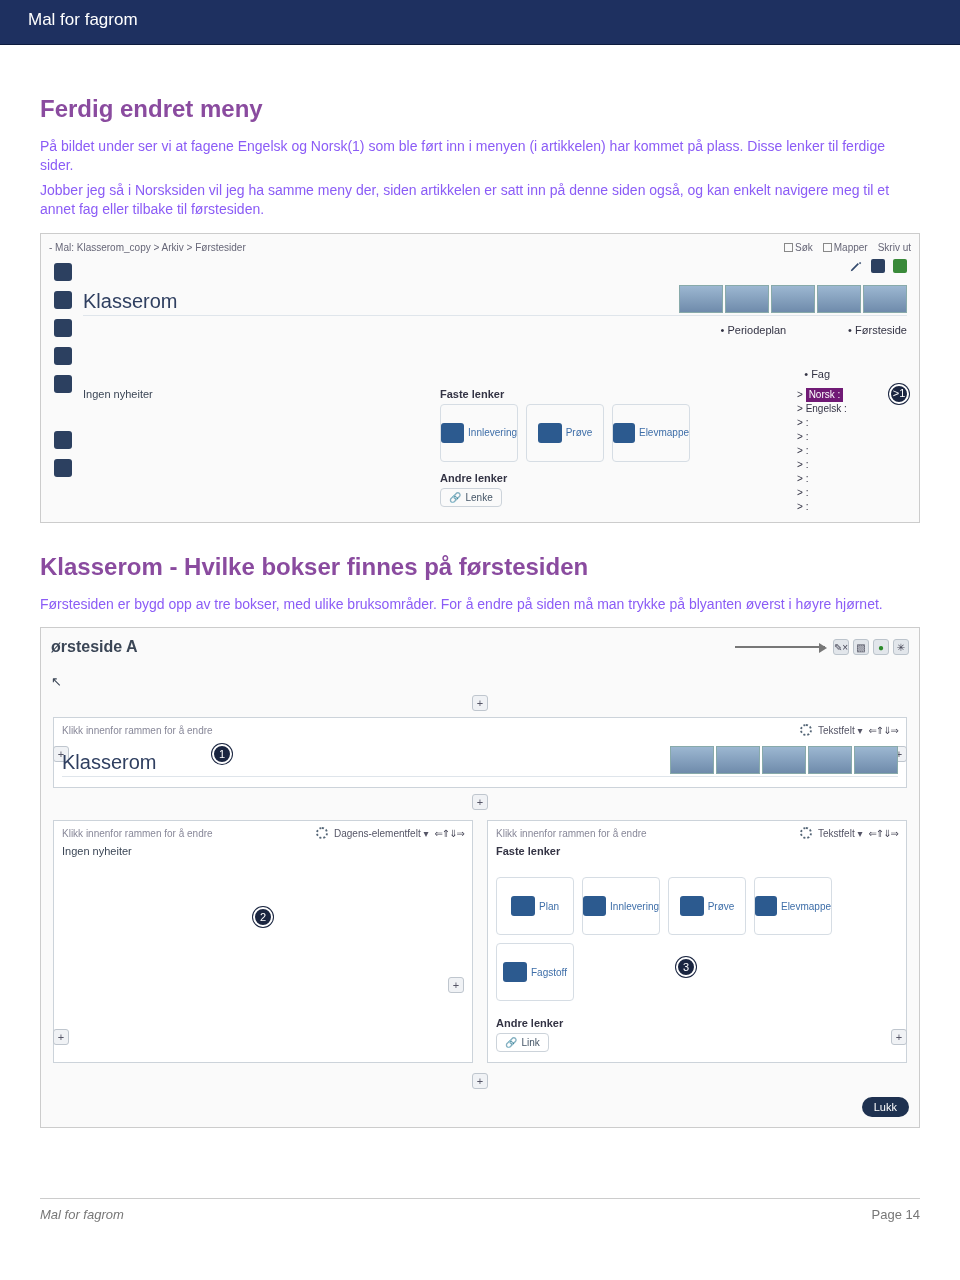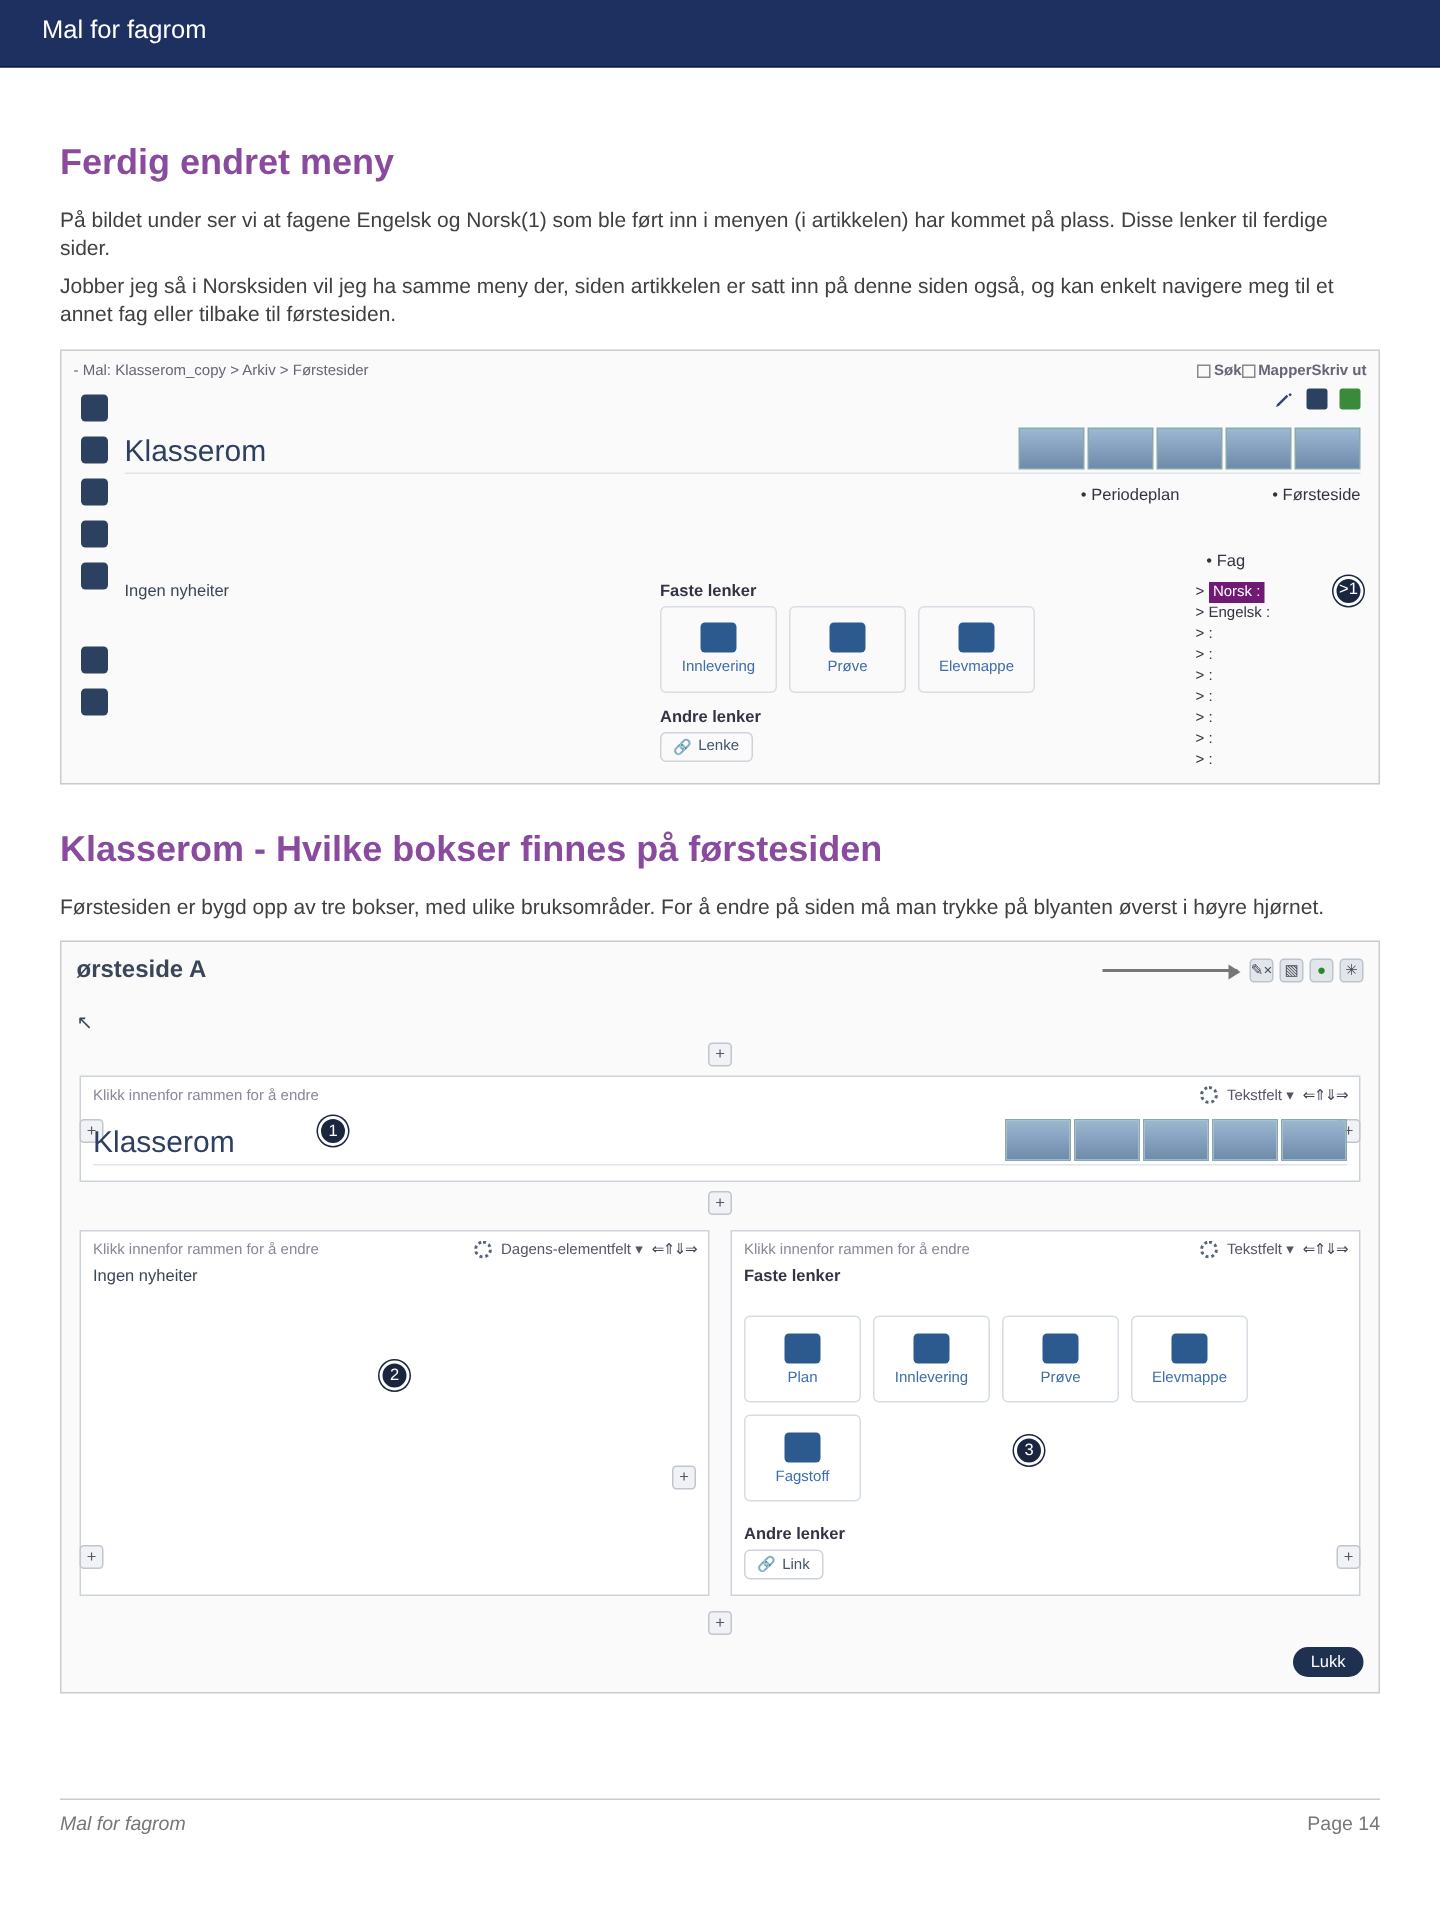--- a/index.html
+++ b/index.html
@@ -2,29 +2,29 @@
 <html><head>
 <meta charset="utf-8">
 <style>
   * { box-sizing: border-box; }
   html, body { margin: 0; padding: 0; }
   body { font-family: Arial, Helvetica, sans-serif; font-size: 14px; color: #333; background: #fff; width: 960px; }
   .topbar { background: #1e3060; color: #fff; padding: 10px 28px 14px; font-size: 17px; border-bottom: 1px solid #0d1b3e; }
   .page-pad { padding: 30px 40px 0 40px; }
   h2.section { color: #8a4b9f; font-weight: bold; font-size: 24px; margin: 30px 0 14px; }
   h2.section.first { margin-top: 20px; }
-  p.body { color: #404040; line-height: 1.35; margin: 0 0 6px; }
+  p.body { color: #8b5cf6; line-height: 1.35; margin: 0 0 6px; }
 
   
   .shot { border: 1px solid #ccc; padding: 8px; overflow: hidden; background:#fafafa; position: relative; font-size: 11px; color:#3b4656; }
 
   
   .s1-top { display:flex; justify-content:space-between; font-size:10px; color:#667; }
   .breadcrumb { }
-  .right-tools { display:flex; align-items:center;font-weight:bold; }
+  .right-tools { display:flex; gap:10px; align-items:center; }
   .right-tools span { display:inline-flex; align-items:center; gap:2px; }
   .sqbox { width:9px; height:9px; border:1px solid #888; display:inline-block; }
   .s1-main { display:flex; flex-direction:row; }
   .iconcol { width:28px; display:flex; flex-direction:column; gap:10px; padding-top:10px; align-items:center; }
   .iconcol .ic { width:18px; height:18px; background:#2c4060; border-radius:3px; }
   .iconcol .sep { height:18px; }
   .s1-body { flex:1; padding:6px 4px 0 6px; }
   .toolrow-right { display:flex; justify-content:flex-end; gap:8px; margin-bottom:6px; }
   .toolrow-right .tic { width:14px; height:14px; background:#2c4060; border-radius:2px; }
   .kheader { border-bottom:1px solid #dfe5eb; padding:6px 0 2px; display:flex; justify-content:space-between; align-items:flex-end; }
@@ -32,21 +32,21 @@
   .kimg-strip { display:flex; gap:2px; }
   .kimg-strip .th { width:44px; height:28px; background:linear-gradient(#9cb7d1,#6f8bab); border:1px solid #8aa; }
   .tabrow { display:flex; justify-content:flex-end; gap:18px; font-size:11px; color:#334; margin-top:8px; }
   .tabrow span::before { content:"• "; }
   .lower { display:flex; margin-top:8px; }
   .colL { flex:1; }
   .colM { flex:1; }
   .colR { width:110px; }
   .smallhead { color:#334; font-weight:bold; margin-bottom:4px; }
   .iconcells { display:flex; gap:8px; }
-  .iconcell { border:1px solid #d6dde4; border-radius:4px; width:78px; height:58px; display:flex; flex-direction:column; align-items:center; justify-content:center; gap:4px; color:#3e6ea8; font-size:10px; }
+  .iconcell { border:1px solid #d6dde4; border-radius:4px; width:78px; height:58px; display:flex; flex-direction:row; align-items:center; justify-content:center; gap:4px; color:#3e6ea8; font-size:10px; }
   .iconcell .cic { width:24px; height:20px; background:#2c5a8f; border-radius:3px; }
   .andre { margin-top:10px; }
   .linkpill { display:inline-flex; align-items:center; gap:4px; border:1px solid #ccd3da; border-radius:4px; padding:3px 8px; font-size:10px; color:#456; }
   .linkpill::before { content:"🔗"; font-size:10px; }
   .flyout { font-size:10px; color:#334; }
   .flyout div { line-height:1.4; }
   .flyout div::before { content:"> "; }
   .flyout .sel { background:#701a75; color:#fff; display:inline-block; padding:0 3px; }
   .badge { position:absolute; width:20px; height:20px; border-radius:10px; background:#1a2540; color:#fff; font-size:11px; display:flex; align-items:center; justify-content:center; border:2px solid #fff; box-shadow:0 0 0 1px #1a2540; }
 

